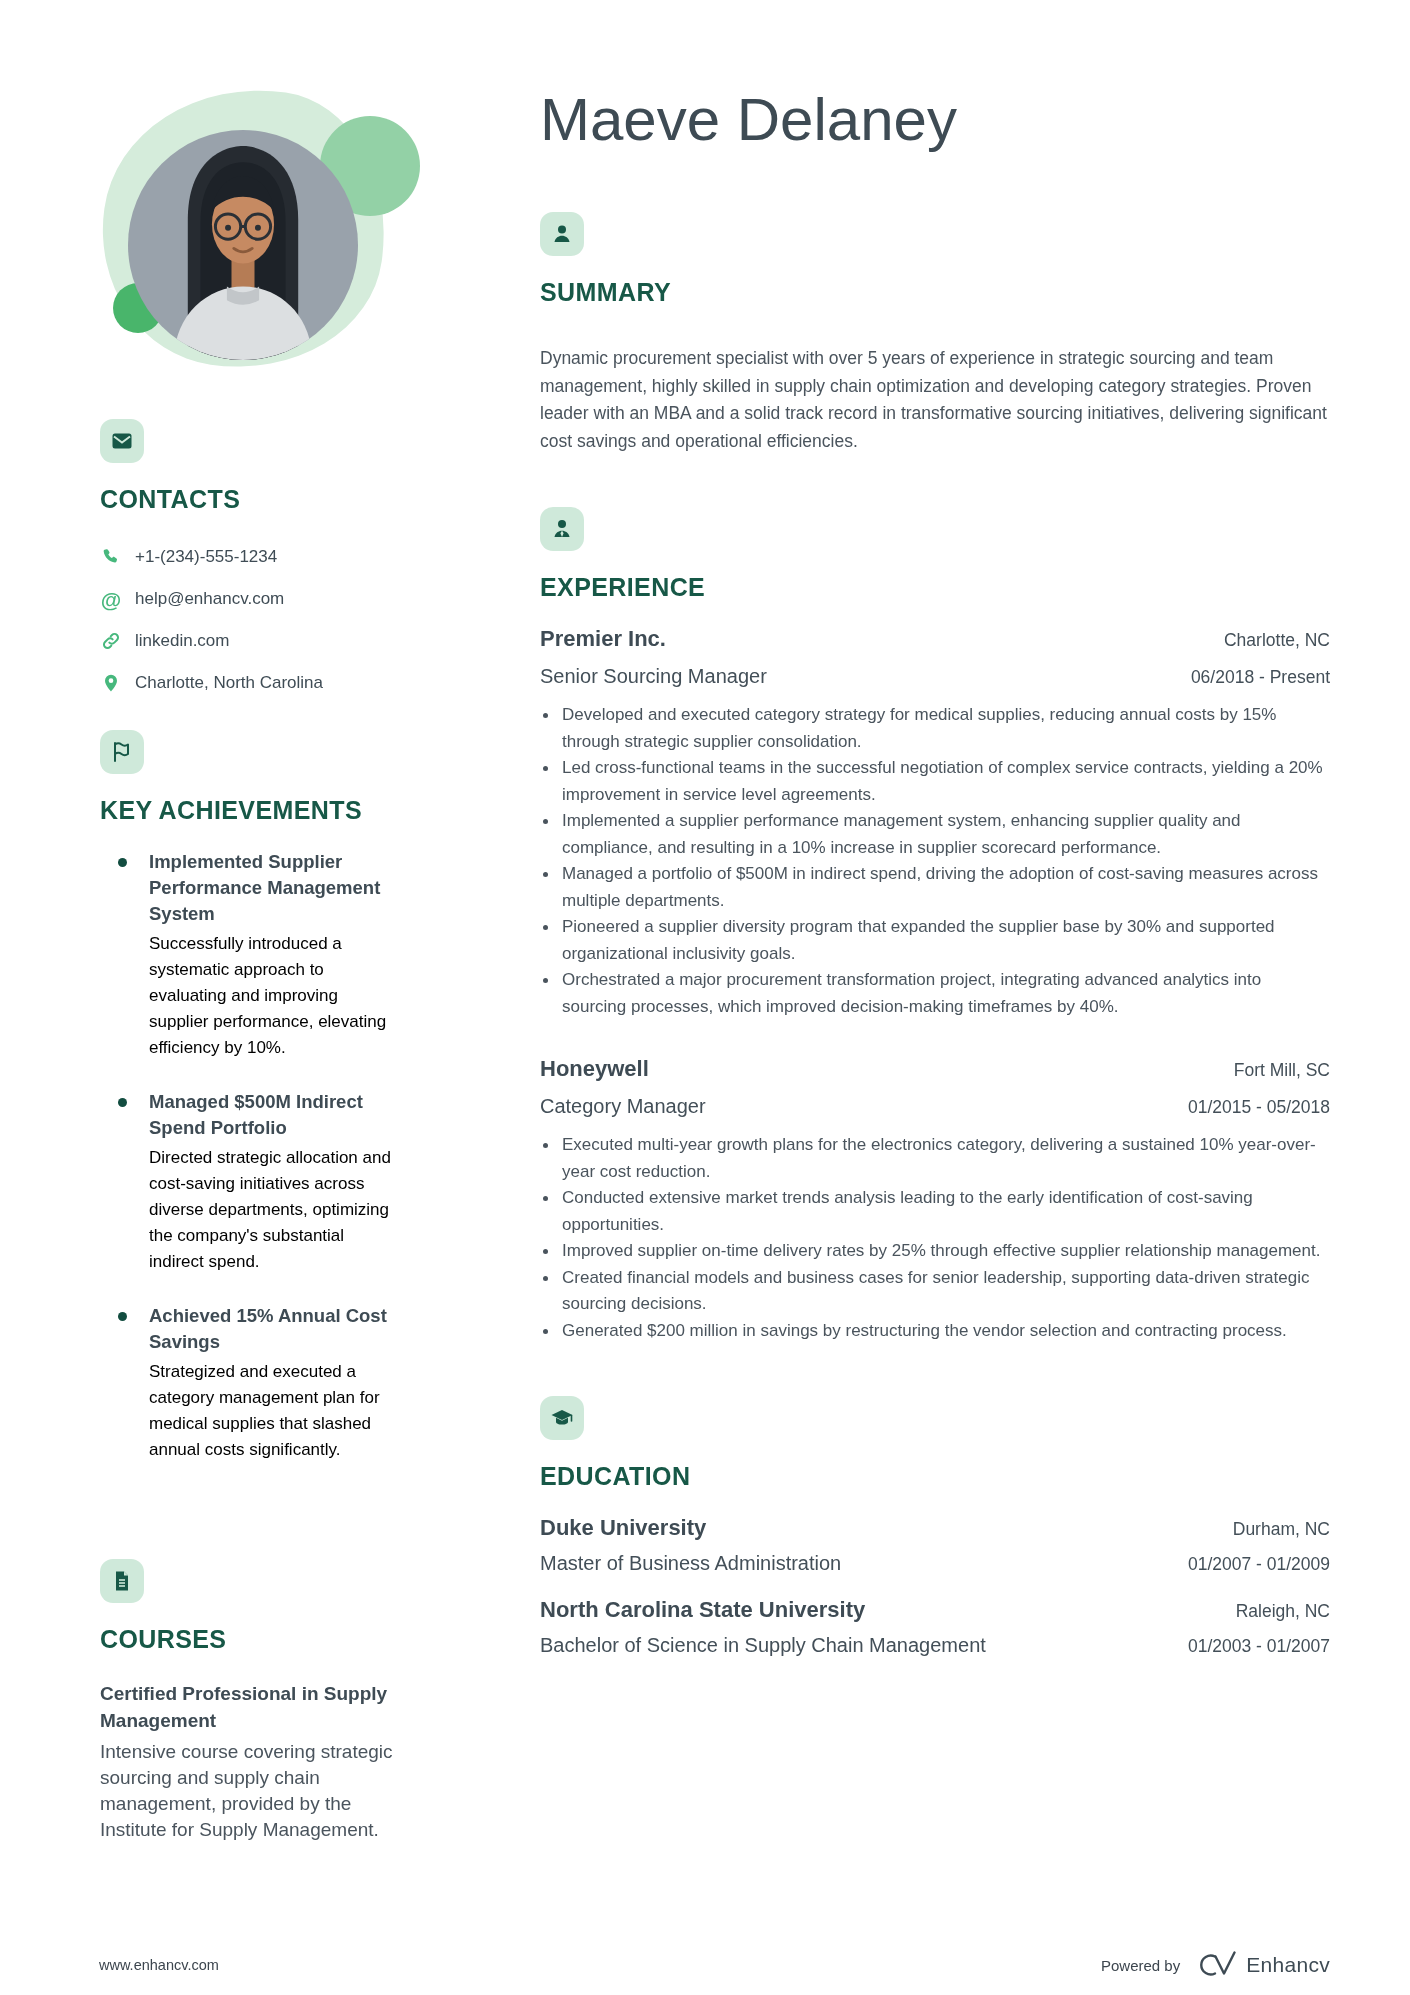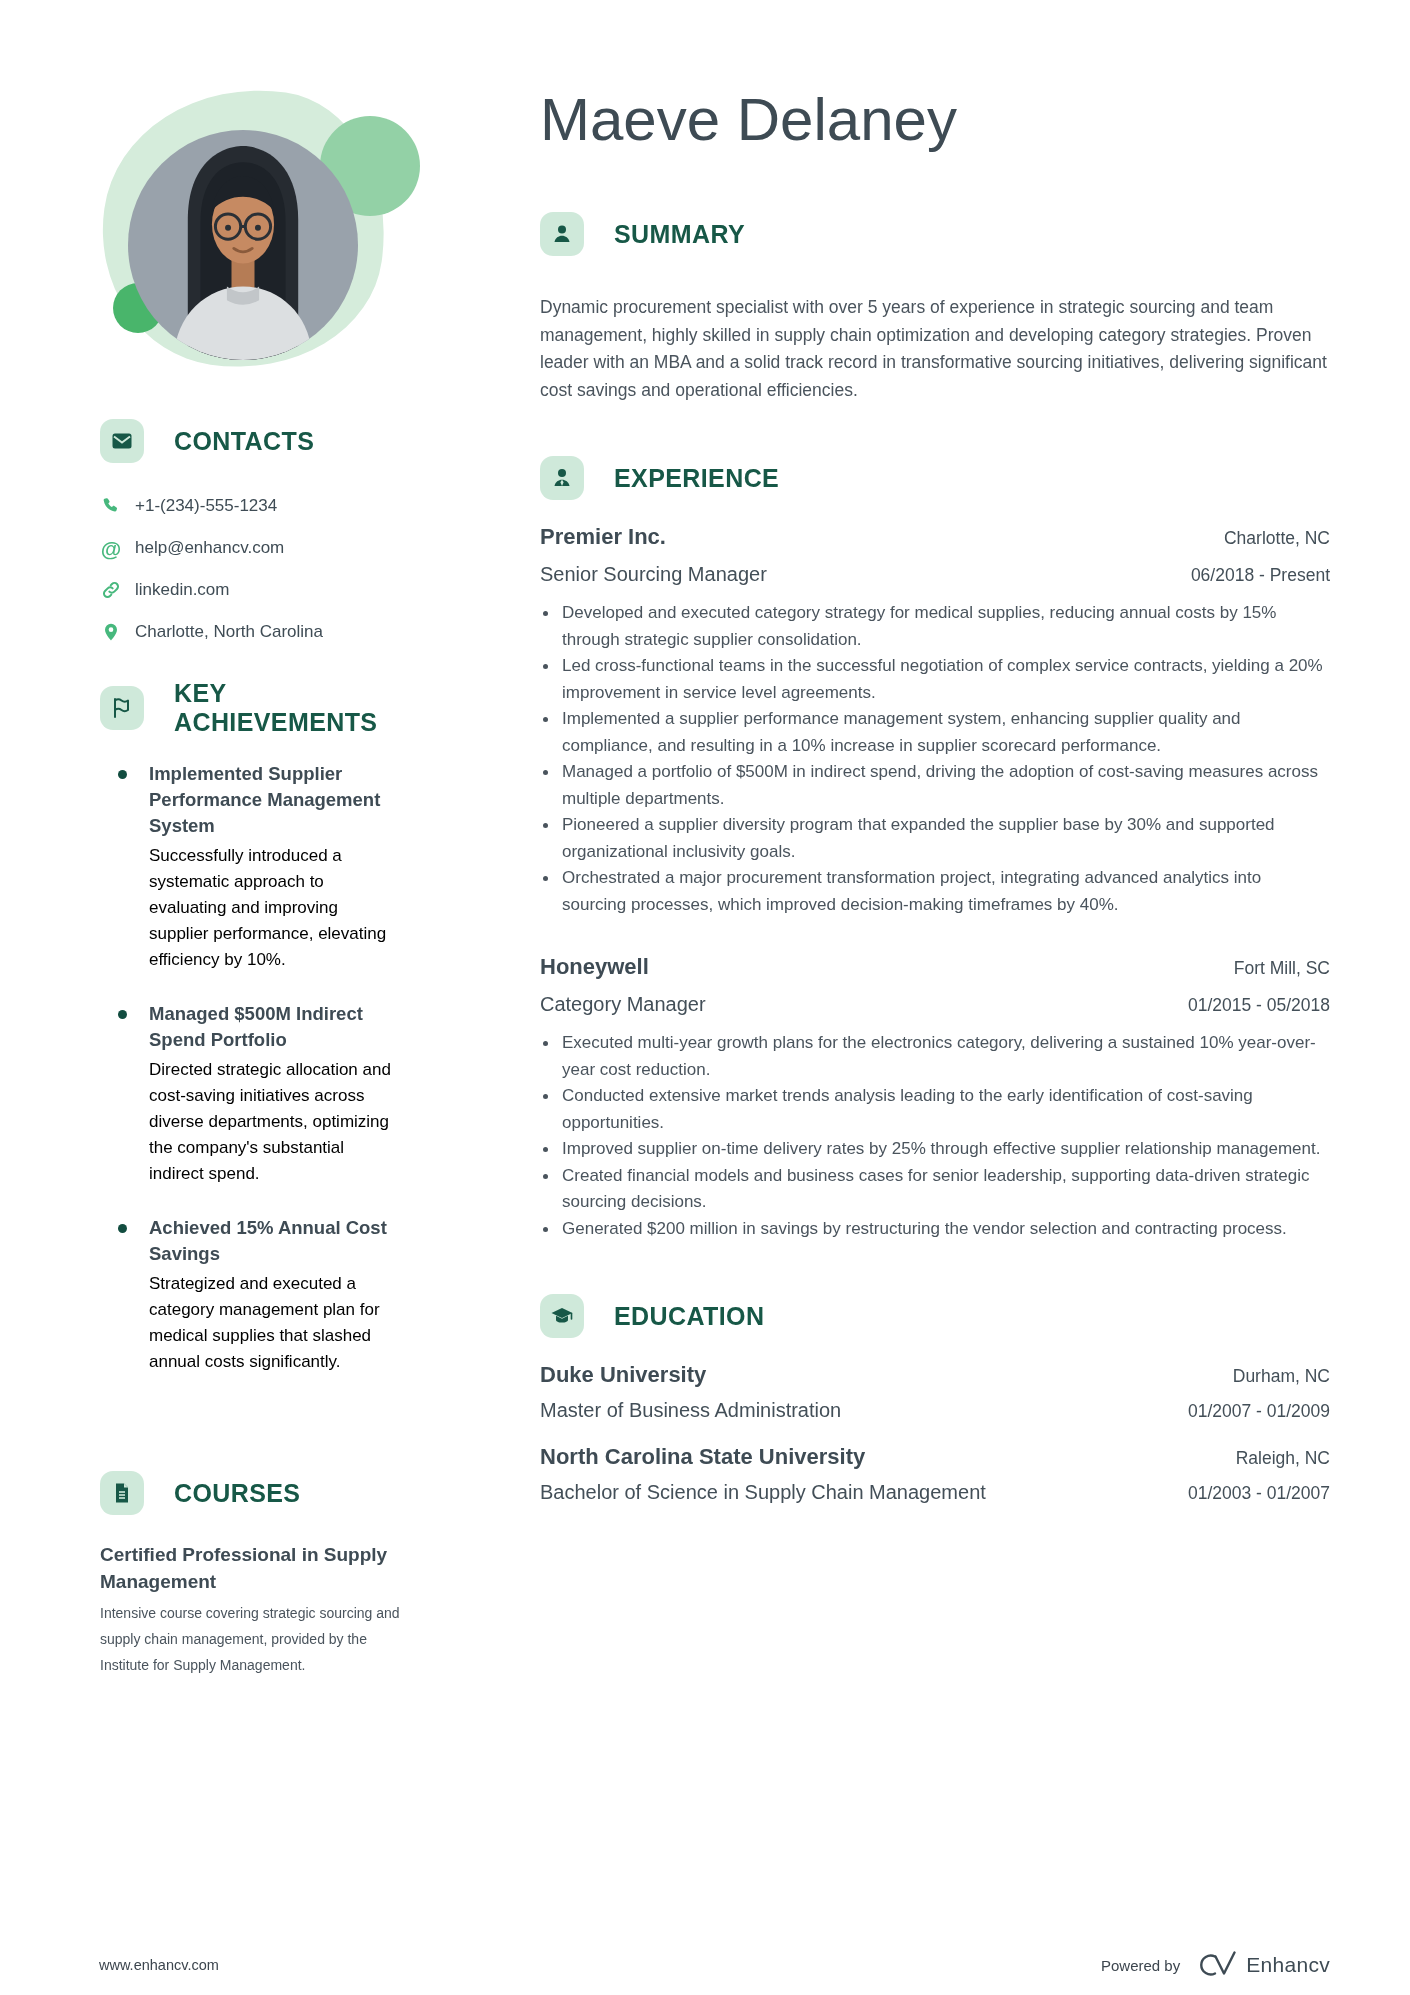--- a/index.html
+++ b/index.html
@@ -15,21 +15,21 @@
   
   .photo-wrap{position:relative;width:300px;height:305px;margin-top:64px;margin-left:-10px;}
   .blob-light{position:absolute;left:13px;top:24px;width:282px;height:280px;background:#d5ecdb;
     border-radius:58% 42% 55% 45% / 50% 55% 45% 50%;transform:rotate(8deg);}
   .blob-medium{position:absolute;left:230px;top:52px;width:100px;height:100px;background:#93d1a6;border-radius:50%;}
   .blob-dark{position:absolute;left:23px;top:219px;width:50px;height:50px;background:#49b56b;border-radius:50%;}
   .photo{position:absolute;left:38px;top:66px;width:230px;height:230px;border-radius:50%;overflow:hidden;}
   .photo svg{display:block;width:100%;height:100%;}
 
   
-  .sec-head{display:flex;align-items:center;gap:30px;}
+  .sec-head{display:flex;align-items:flex-start;gap:22px;flex-direction:column;}
   .chip{width:44px;height:44px;border-radius:13px;background:#cfe9da;display:flex;align-items:center;justify-content:center;flex-shrink:0;}
   .chip svg{width:24px;height:24px;}
   .sec-title{font-size:25px;font-weight:700;color:#175847;letter-spacing:.4px;}
 
   
   .contacts{margin-top:50px;}
   .contact-list{margin-top:32px;display:flex;flex-direction:column;gap:20px;}
   .contact-item{display:flex;align-items:center;gap:13px;font-size:17px;color:#3f4c55;}
   .contact-item .cicon{width:22px;height:22px;display:flex;align-items:center;justify-content:center;flex-shrink:0;}
   .at-glyph{font-size:21px;font-weight:700;color:#47b87d;line-height:1;}
@@ -37,21 +37,21 @@
   .achievements{margin-top:36px;}
   .ach-list{margin-top:24px;}
   .ach{display:flex;margin-bottom:28px;}
   .ach-dot{width:9px;height:9px;border-radius:50%;background:#124d40;margin:9px 22px 0 18px;flex-shrink:0;}
   .ach-title{font-size:18.5px;font-weight:700;color:#3e4b54;line-height:26px;}
   .ach-desc{font-size:17px;line-height:26px;color:#000000;margin-top:4px;}
 
   .courses{margin-top:96px;}
   .course{margin-top:26px;}
   .course-title{font-size:19px;font-weight:700;color:#3e4b54;line-height:27px;}
-  .course-desc{font-size:14px;line-height:26px;color:#4a545d;margin-top:5px;}
+  .course-desc{font-size:19px;line-height:26px;color:#4a545d;margin-top:5px;}
 
   
   .name{margin:88px 0 0 0;font-size:60px;line-height:64px;font-weight:500;color:#3e4b54;}
   .banner{margin-top:26px;background:#9ed4b2;border-radius:24px;padding:9px 26px;width:fit-content;max-width:600px;}
   .banner div{font-size:27px;line-height:34px;color:#3c4a51;letter-spacing:.3px;}
 
   .summary-sec{margin-top:60px;}
   .summary-text{margin-top:38px;font-size:17.5px;line-height:27.5px;color:#4a545d;max-width:790px;}
 
   .experience-sec{margin-top:52px;}

